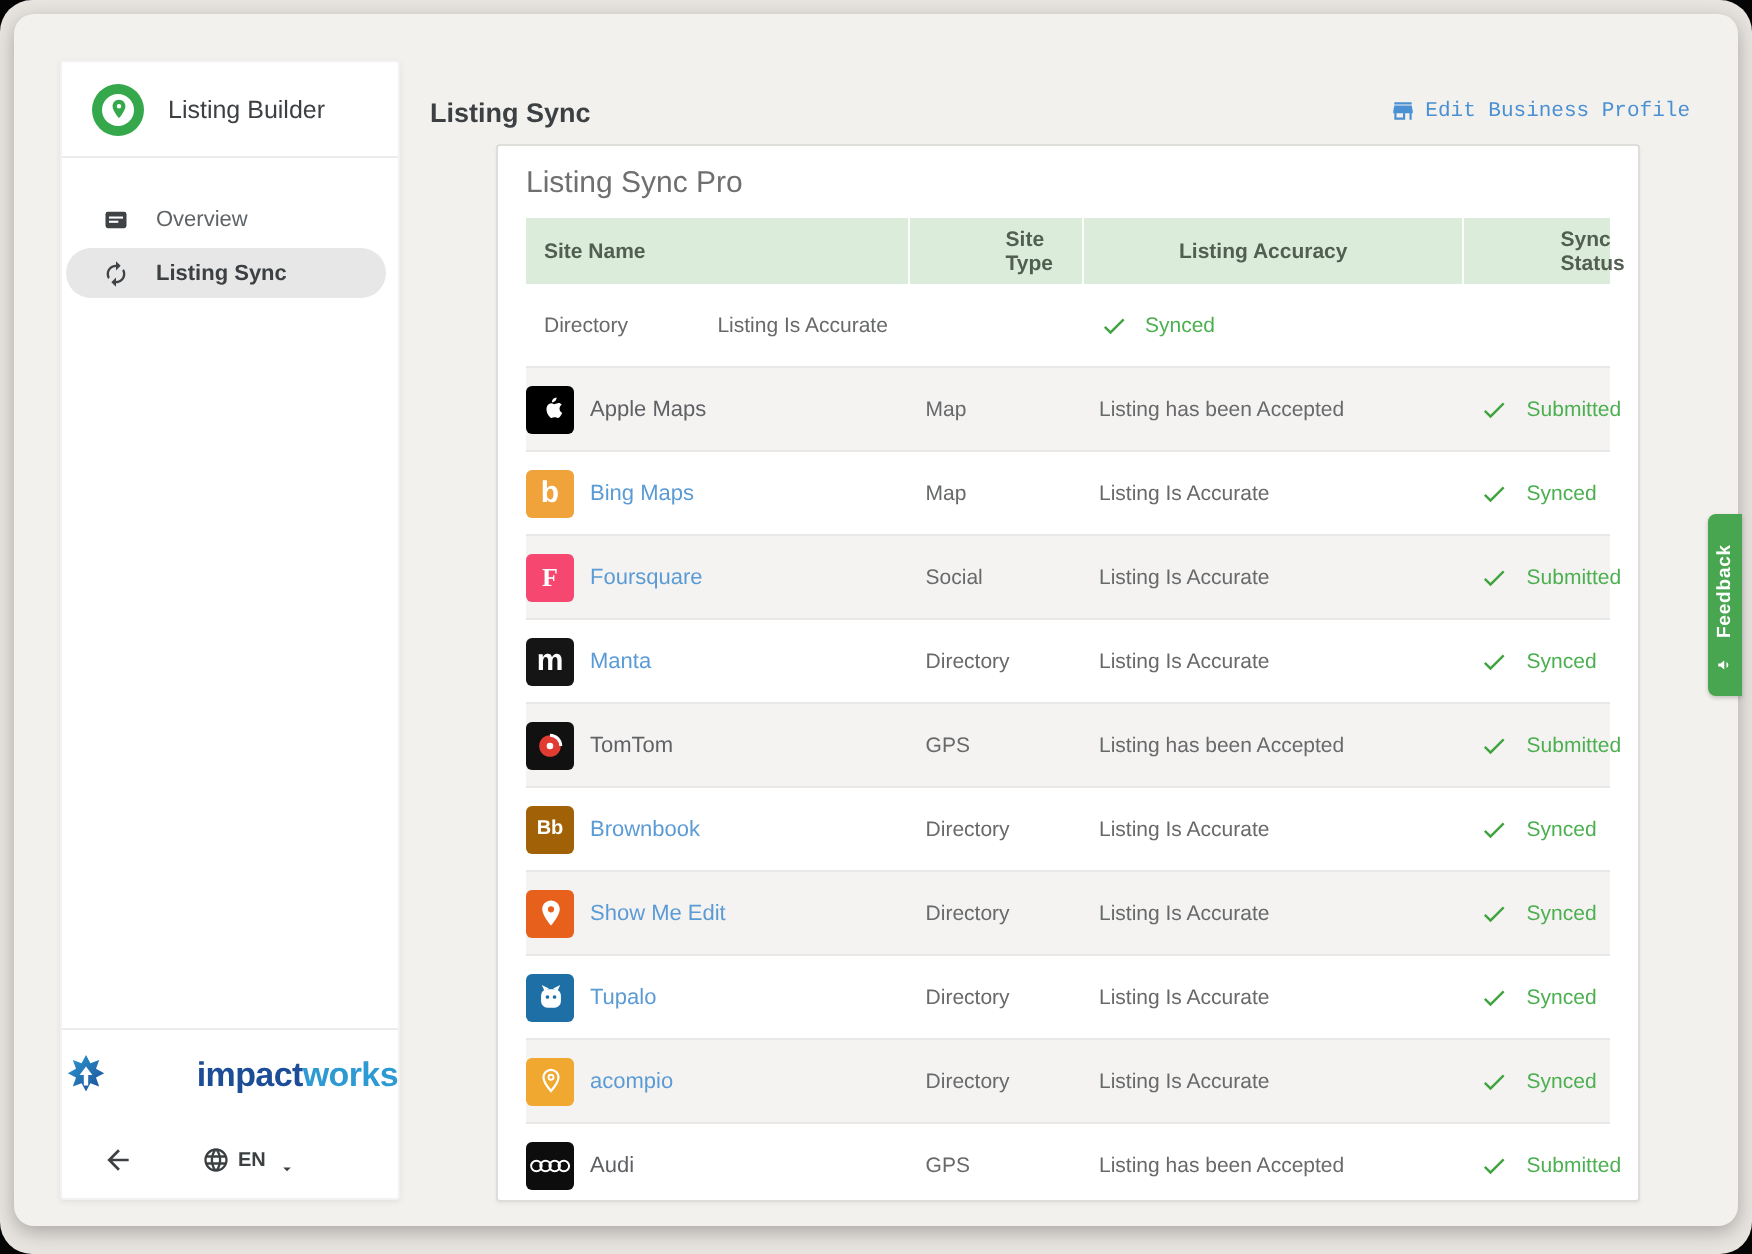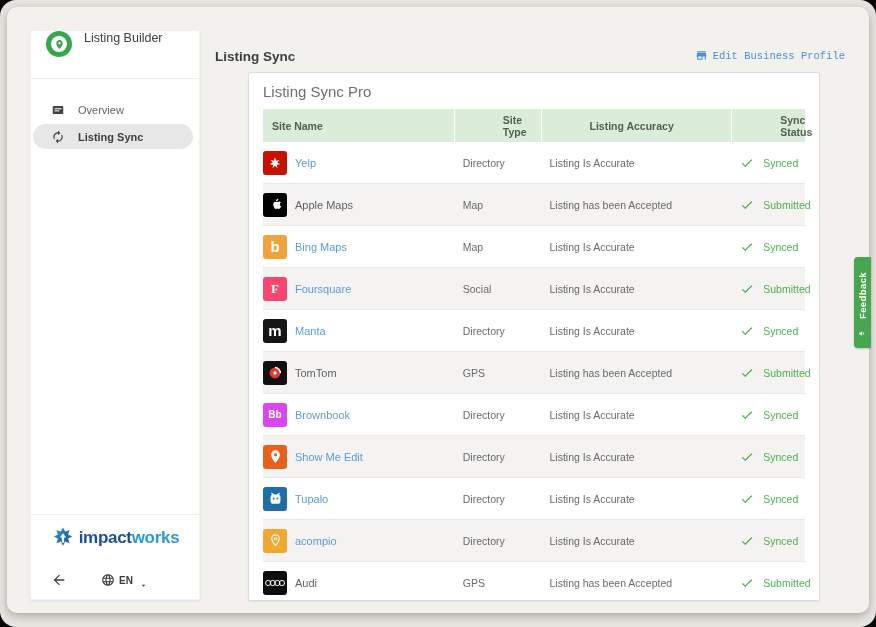--- a/index.html
+++ b/index.html
@@ -4,33 +4,33 @@
 <style>
   html,body{margin:0;padding:0;width:876px;height:627px;overflow:hidden;background:#050505;
     font-family:"Liberation Sans",sans-serif;-webkit-font-smoothing:antialiased;}
   .frame{position:absolute;inset:0;background:#e8e5e1;border-radius:16px;overflow:hidden;}
   .window{position:absolute;left:7px;top:7px;width:862px;height:606px;background:#f2f1ee;
     border-radius:10px;box-shadow:0 3px 10px rgba(0,0,0,.28);overflow:hidden;}
 
   
   .sidebar{position:absolute;left:23px;top:23px;width:170px;height:570px;background:#fff;
     border:1px solid rgba(0,0,0,.05);border-radius:2px;box-shadow:0 1px 3px rgba(0,0,0,.07);box-sizing:border-box;}
-  .s-header{height:47px;display:flex;align-items:flex-start;gap:12px;padding-left:15px;border-bottom:1px solid #ececec;}
+  .s-header{height:47px;display:flex;align-items:center;gap:12px;padding-left:15px;border-bottom:1px solid #ececec;}
   .logo-badge{width:26px;height:26px;border-radius:50%;background:#35a84c;display:flex;align-items:center;justify-content:center;flex:none;}
   .logo-badge .inner{width:16px;height:16px;border-radius:50%;background:#fff;display:flex;align-items:center;justify-content:center;}
   .logo-badge svg{width:11px;height:11px;fill:#35a84c;}
   .s-title{font-size:12.5px;color:#3c4043;font-weight:500;}
   .nav{padding-top:16px;}
   .nav-item{height:25px;margin:2px 6px 2px 2px;display:flex;align-items:center;gap:13px;
     padding-left:18px;border-radius:14px;font-size:11px;color:#5f6368;cursor:pointer;}
   .nav-item .nav-icon{width:14px;height:14px;color:#3f4346;display:flex;align-items:center;flex:none;}
   .nav-item .nav-icon svg{width:14px;height:14px;fill:currentColor;}
   .nav-item.active{background:#e7e7e7;font-weight:700;color:#3c4043;}
   .s-footer{position:absolute;left:0;right:0;bottom:0;height:84px;border-top:1px solid #ececec;}
-  .brand{height:46px;display:flex;align-items:center;justify-content:center;gap:4px;}
+  .brand{height:46px;display:flex;align-items:center;justify-content:space-between;gap:4px;}
   .brand svg{width:24px;height:24px;}
   .brand-text{font-size:17px;font-weight:700;letter-spacing:-.3px;}
   .brand-impact{color:#1c4d96;}
   .brand-works{color:#2d9ad3;font-weight:700;}
   .s-bottombar{height:38px;display:flex;align-items:center;}
   .back-arrow{margin-left:20px;width:16px;height:16px;color:#3c4043;cursor:pointer;}
   .back-arrow svg{width:16px;height:16px;fill:currentColor;}
   .lang{margin-left:34px;display:flex;align-items:center;gap:4px;cursor:pointer;}
   .lang .globe{width:14px;height:14px;color:#3c4043;}
   .lang .globe svg{width:14px;height:14px;fill:currentColor;}
@@ -167,28 +167,20 @@
       <div class="card-title">Listing Sync Pro</div>
       <div class="table">
         <div class="thead" id="thead">
             <div class="th c0">Site Name</div>
             <div class="th c1">Site Type</div>
             <div class="th c2">Listing Accuracy</div>
             <div class="th c3">Sync Status</div>
           </div>
         <div id="tbody">
   <div class="trow">
-    <div class="cell c-name c0">
-      <span class="site-icon" style="background: rgb(196, 18, 0);">
-                  <svg width="14" height="14" viewBox="0 0 24 24">
-                    <path fill="#fff" d="M12 2.5l2 5.6 5.6-1.4-3.6 4.5 5 3-5.8.8.9 5.8-4.1-4.2-4.1 4.2.9-5.8-5.8-.8 5-3-3.6-4.5 5.6 1.4z"></path>
-                  </svg>
-                </span>
-      <span class="site-name link">Yelp</span>
-    </div>
     <div class="cell c-type c1">Directory</div>
     <div class="cell c-acc c2">Listing Is Accurate</div>
     <div class="cell c-status c3">
       <span class="check">
         <svg viewBox="0 0 24 24">
                     <path d="M9 16.17L4.83 12l-1.42 1.41L9 19 21 7l-1.41-1.41z"></path>
                   </svg>
       </span>
       <span class="status-label">Synced</span>
     </div>
@@ -290,21 +282,21 @@
         <svg viewBox="0 0 24 24">
                     <path d="M9 16.17L4.83 12l-1.42 1.41L9 19 21 7l-1.41-1.41z"></path>
                   </svg>
       </span>
       <span class="status-label">Submitted</span>
     </div>
   </div>
 
   <div class="trow">
     <div class="cell c-name c0">
-      <span class="site-icon" style="background: #d946ef;">
+      <span class="site-icon" style="background: #a16207;">
                   <span class="brand-glyph" style="font-size:10px">Bb</span>
                 </span>
       <span class="site-name link">Brownbook</span>
     </div>
     <div class="cell c-type c1">Directory</div>
     <div class="cell c-acc c2">Listing Is Accurate</div>
     <div class="cell c-status c3">
       <span class="check">
         <svg viewBox="0 0 24 24">
                     <path d="M9 16.17L4.83 12l-1.42 1.41L9 19 21 7l-1.41-1.41z"></path>

